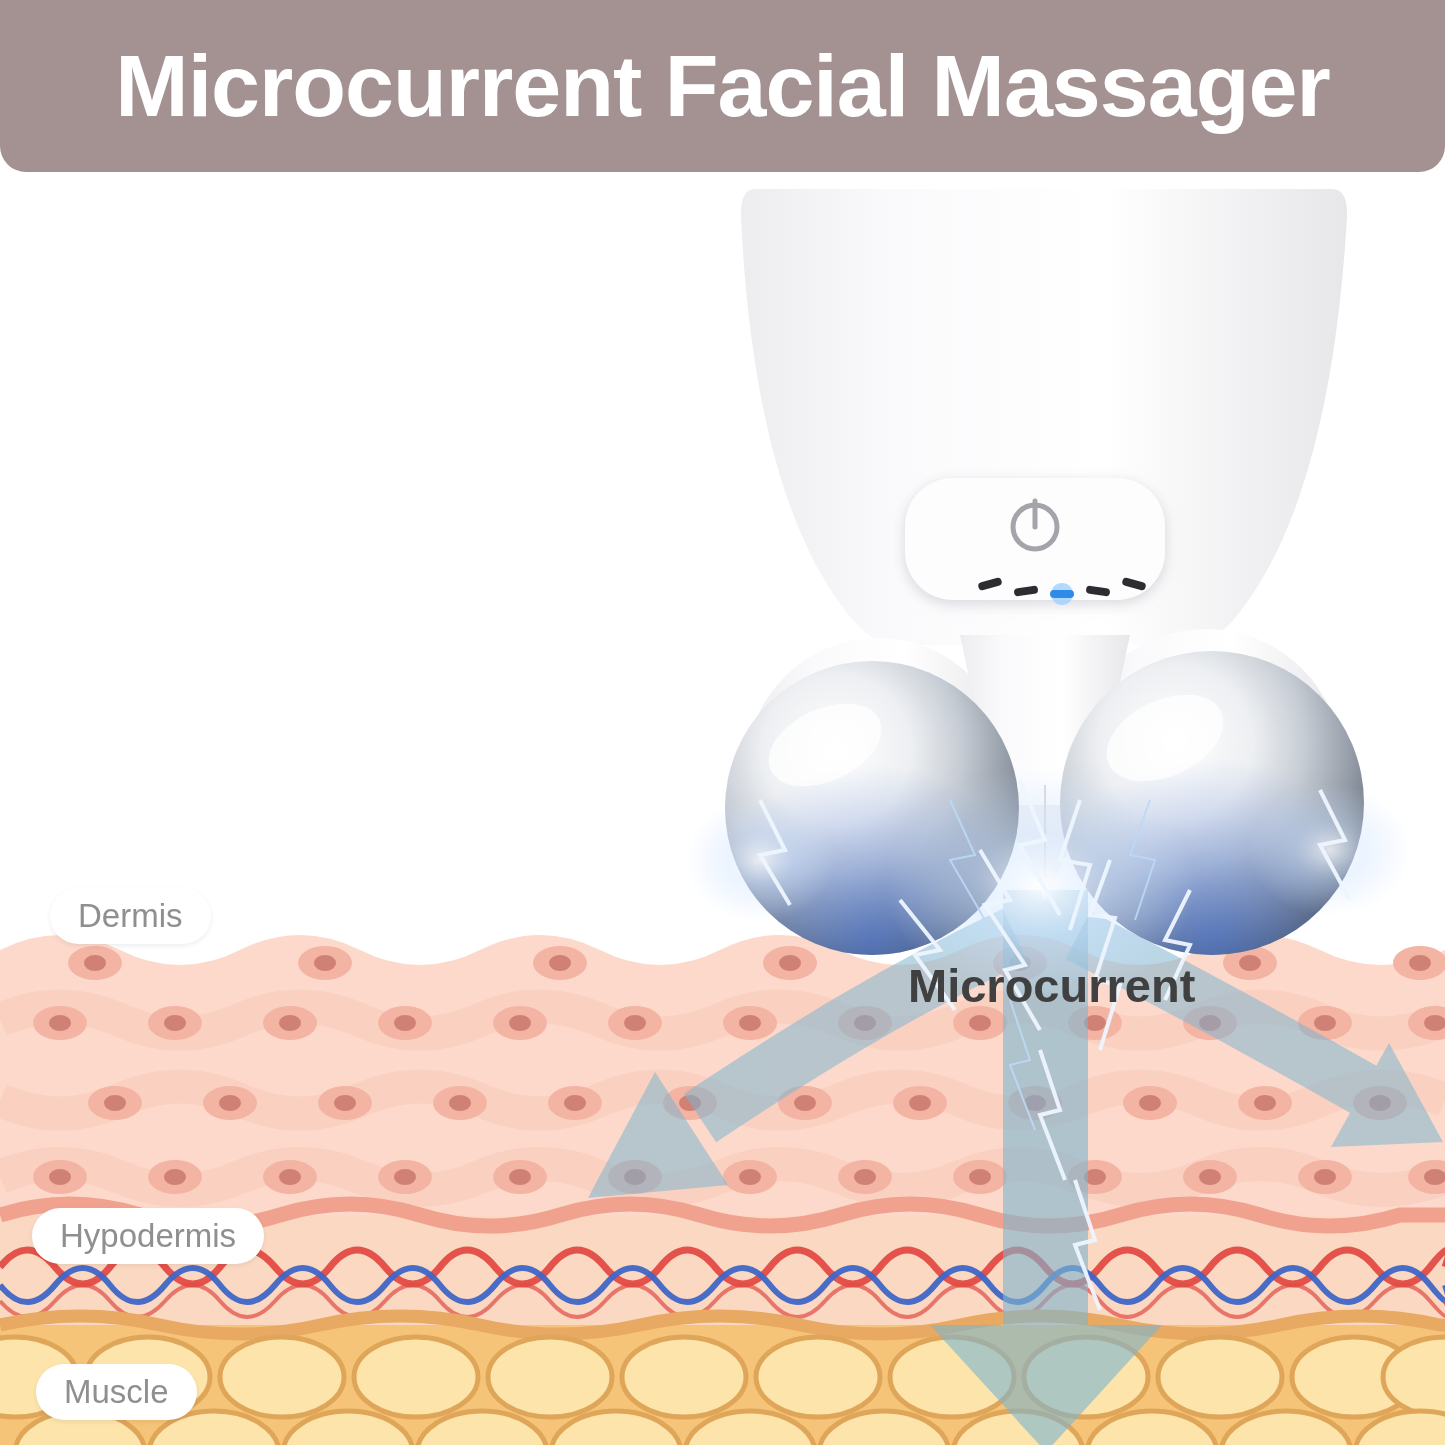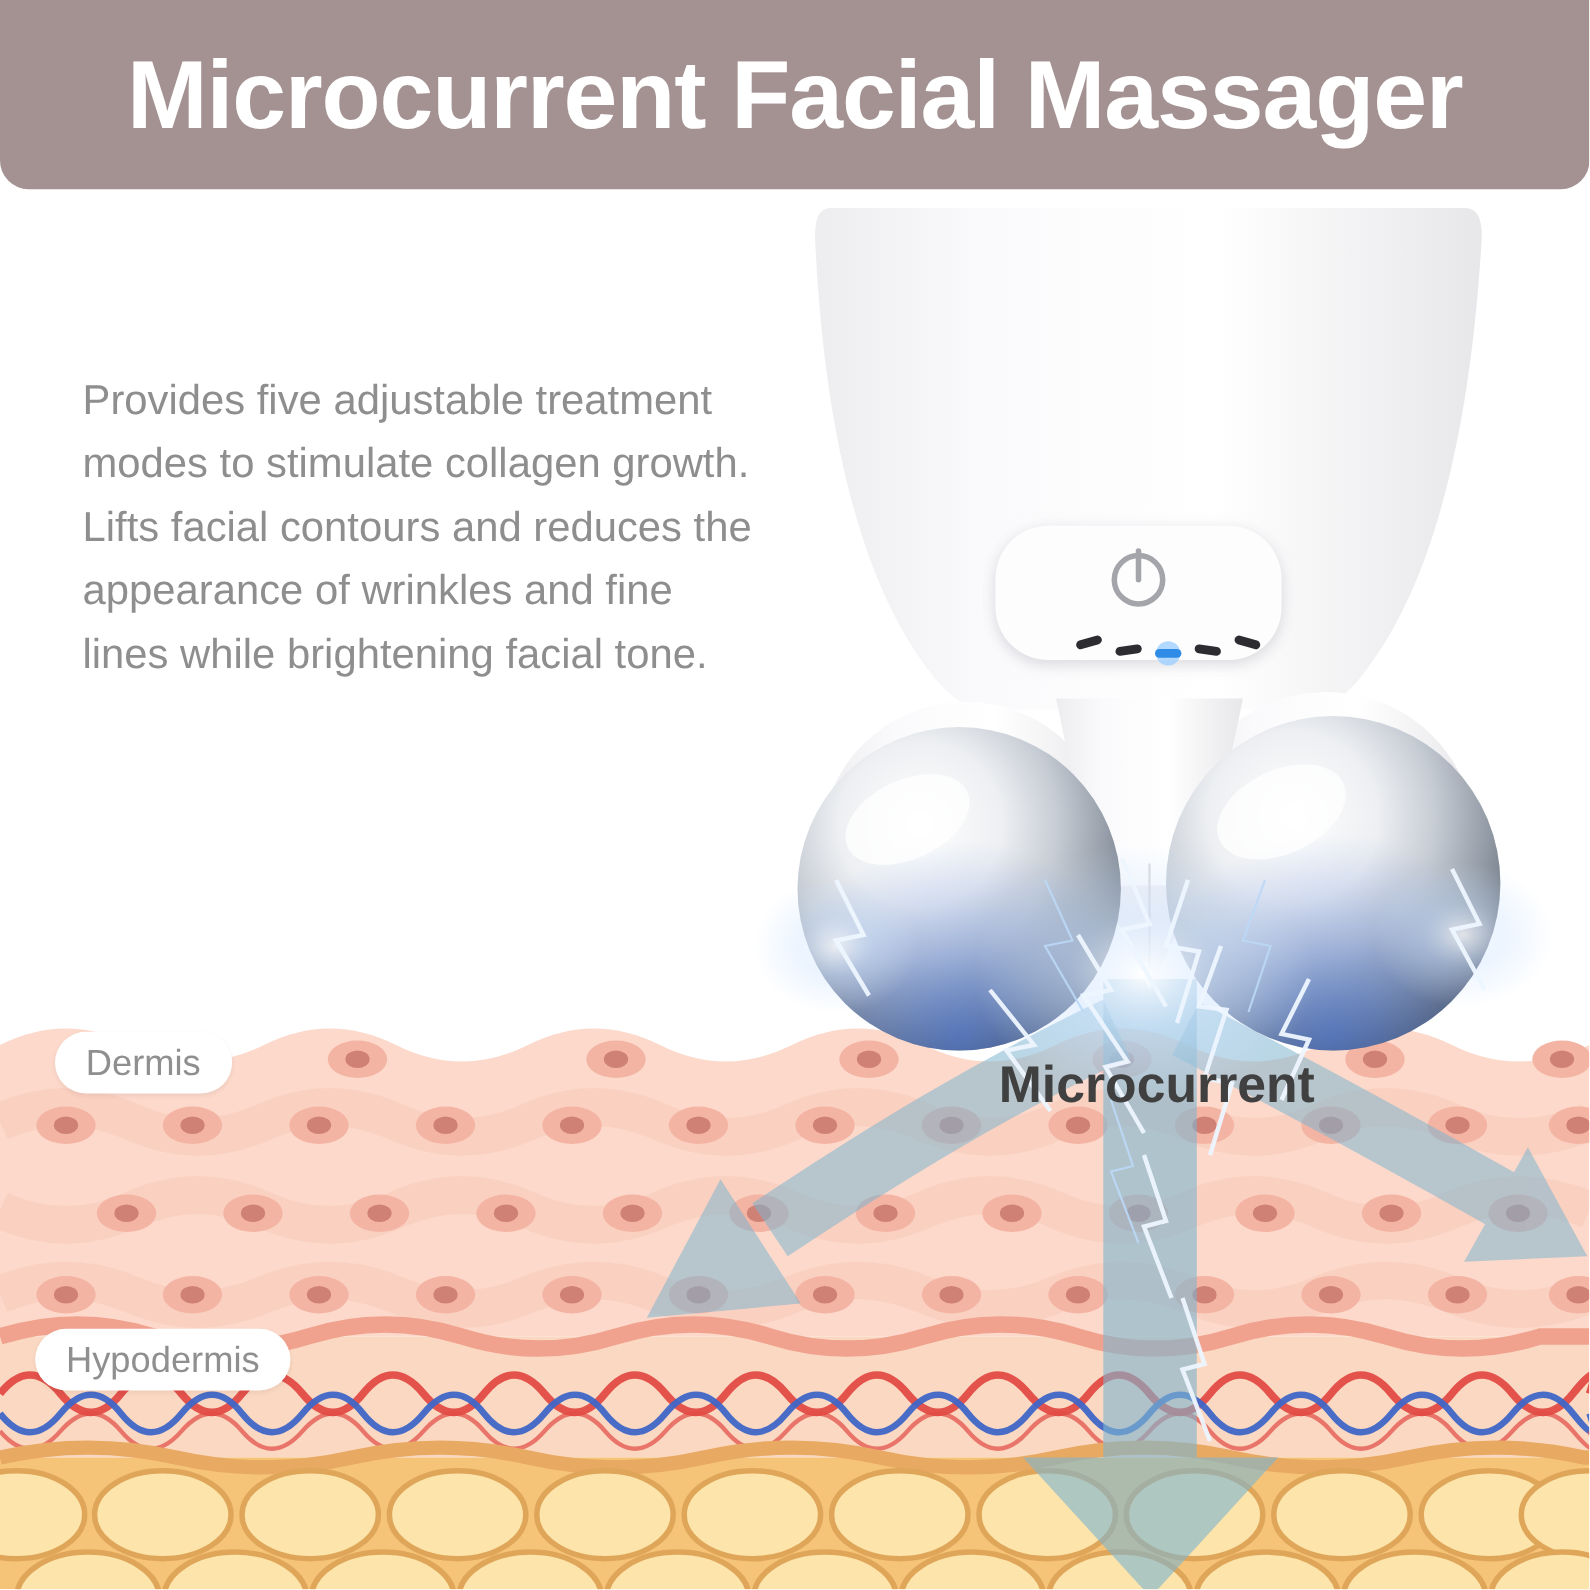--- a/index.html
+++ b/index.html
@@ -28,35 +28,34 @@
   .bolt-svg{left:0;top:0;width:1445px;height:1445px;z-index:4;pointer-events:none;}
   
   .micro-label{
     left:908px;top:958px;font-size:47px;font-weight:bold;color:#404040;z-index:6;white-space:nowrap;
   }
   
   .pill{
     background:#ffffff;border-radius:40px;color:#8f8f8f;font-size:33px;
     padding:9px 28px;z-index:6;box-shadow:0 2px 5px rgba(0,0,0,0.07);white-space:nowrap;
   }
-  .pill-dermis{left:50px;top:938px;}
+  .pill-dermis{left:50px;top:888px;}
   .pill-epidermis{left:36px;top:1054px;}
   .pill-hypodermis{left:32px;top:1208px;}
   .pill-muscle{left:36px;top:1364px;}
 </style>
 </head>
 <body>
 
 <div id="canvas">
 
   <header class="abs header-band">
     <h1>Microcurrent Facial Massager</h1>
   </header>
 
-  <p class="abs intro">Provides five adjustable treatment modes to stimulate collagen growth. Lifts facial contours and reduces the appearance of wrinkles and fine lines while brightening facial tone.</p>
 
   <svg class="abs skin-svg" viewBox="0 0 1445 540">
     <defs>
       <g id="cell">
         <ellipse rx="27" ry="17" fill="#f4b4a4"></ellipse>
         <ellipse rx="11" ry="8" fill="#d08176"></ellipse>
       </g>
     </defs>
 
     <g>
@@ -256,14 +255,17 @@
   </svg>
 
   <div class="abs micro-label">Microcurrent</div>
 
   <div class="abs pill pill-dermis">
     <span>Dermis</span>
   </div>
   <div class="abs pill pill-hypodermis">
     <span>Hypodermis</span>
   </div>
+  <div class="abs pill pill-muscle">
+    <span>Muscle</span>
+  </div>
 
 </div>
 
 </body></html>

